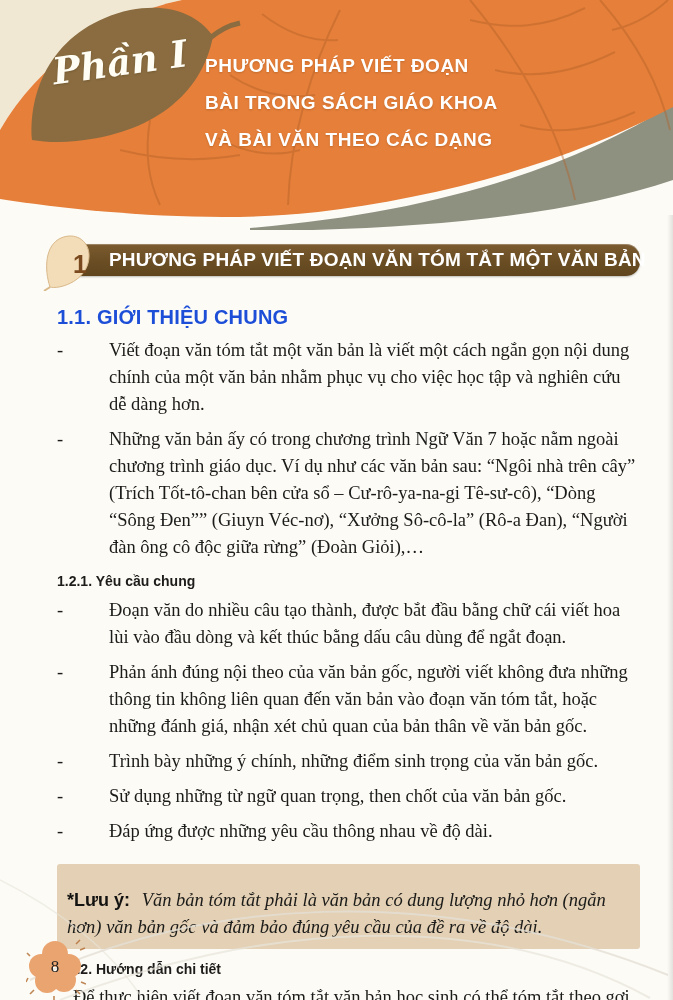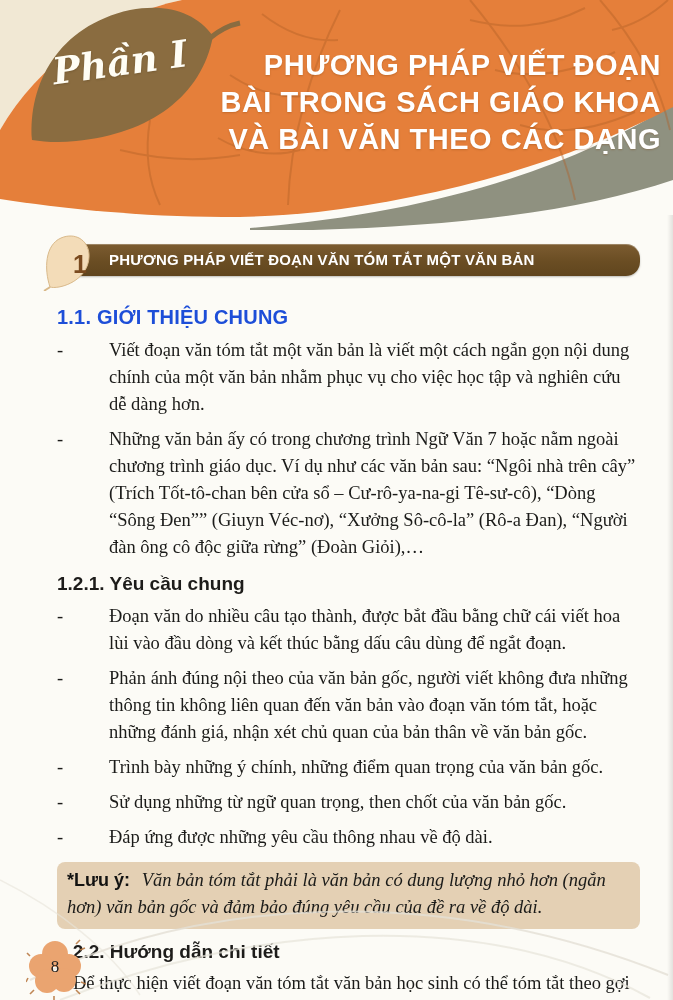--- a/index.html
+++ b/index.html
@@ -16,61 +16,61 @@
   
   .header{position:absolute;top:0;left:0;width:673px;height:230px;}
   .header svg{position:absolute;top:0;left:0;}
   .part-label{
     position:absolute;left:52px;top:40px;width:140px;
     font-family:"DejaVu Serif", serif;font-style:italic;font-weight:700;
     font-size:37px;color:#fffdf4;transform:rotate(-8deg);
     text-shadow:0 1px 2px rgba(60,40,10,.25);
   }
   .header-title{
-    position:absolute;left:205px;right:12px;top:47px;text-align:right;
+    position:absolute;left:205px;right:12px;top:47px;text-align:left;
     font-family:"Liberation Sans", sans-serif;font-weight:700;
-    font-size:29px;line-height:37px;color:#ffffff;letter-spacing:.5px;
+    font-size:19px;line-height:37px;color:#ffffff;letter-spacing:.5px;
     text-shadow:0 1px 2px rgba(120,60,10,.30);
   }
   
   .chapter-banner{
     position:relative;margin:12px 33px 0 57px;height:34px;
   }
   .chapter-bar{
     position:absolute;left:0;right:0;top:2px;height:32px;
     background:linear-gradient(180deg,#7c5c31 0%,#6a4d23 55%,#60451e 100%);
     border-radius:8px 14px 14px 8px;
     box-shadow:inset 0 1px 0 rgba(255,255,255,.25), 0 1px 2px rgba(0,0,0,.25);
   }
   .chapter-title{
     position:absolute;left:52px;top:2px;height:32px;line-height:32px;
-    font-family:"Liberation Sans", sans-serif;font-weight:700;font-size:15px;
+    font-family:"Liberation Sans", sans-serif;font-weight:700;font-size:19px;
     color:#ffffff;letter-spacing:.2px;white-space:nowrap;
   }
   .chapter-number-leaf{position:absolute;left:-14px;top:-9px;width:52px;height:58px;}
   .chapter-number{
     position:absolute;left:0;top:8px;width:46px;text-align:center;
     font-family:"Liberation Sans", sans-serif;font-weight:700;font-size:25px;color:#7a4a1e;
   }
   
   .content{position:relative;padding:10px 33px 0 57px;}
   .h2{
     font-family:"Liberation Sans", sans-serif;font-weight:700;font-size:20px;
     color:#1d4ed8;margin:20px 0 7px;letter-spacing:.2px;
   }
   .h3{
-    font-family:"Liberation Sans", sans-serif;font-weight:700;font-size:19px;
+    font-family:"Liberation Sans", sans-serif;font-weight:700;font-size:14px;
     color:#1d1c1a;margin:12px 0 5px;
   }
   .bullet{display:flex;margin:8px 0;font-size:18.5px;line-height:27px;}
   .bullet .marker{flex:none;width:15px;}
   .bullet .btext{flex:1;margin-left:37px;}
   .note{
-    background:#e4d0b4;margin:11px 0 4px;padding:5px 10px 8px;
-    font-size:18.5px;line-height:27px;border-radius:8px;
+    background:#e4d0b4;margin:19px 0 4px;padding:23px 10px 8px;
+    font-size:18.5px;line-height:27px;border-radius:3px;
   }
   .note .nlabel{
     font-family:"Liberation Sans", sans-serif;font-weight:700;font-style:normal;
     font-size:18px;margin-right:7px;color:#121211;
   }
   .note .ntext{font-style:italic;}
   .intro{margin:7px 0;font-size:18.5px;line-height:27px;text-indent:16px;}
   
   .creases{position:absolute;left:0;top:840px;pointer-events:none;}
   .flower{position:absolute;left:26px;top:938px;width:60px;height:62px;}
@@ -149,21 +149,21 @@
     <div class="bullet">
       <span class="marker">-</span>
       <span class="btext">Đoạn văn do nhiều câu tạo thành, được bắt đầu bằng chữ cái viết hoa lùi vào đầu dòng và kết thúc bằng dấu câu dùng để ngắt đoạn.</span>
     </div>
     <div class="bullet">
       <span class="marker">-</span>
       <span class="btext">Phản ánh đúng nội theo của văn bản gốc, người viết không đưa những thông tin không liên quan đến văn bản vào đoạn văn tóm tắt, hoặc những đánh giá, nhận xét chủ quan của bản thân về văn bản gốc.</span>
     </div>
     <div class="bullet">
       <span class="marker">-</span>
-      <span class="btext">Trình bày những ý chính, những điểm quan trọng của văn bản gốc.</span>
+      <span class="btext">Trình bày những ý chính, những điểm sinh trọng của văn bản gốc.</span>
     </div>
     <div class="bullet">
       <span class="marker">-</span>
       <span class="btext">Sử dụng những từ ngữ quan trọng, then chốt của văn bản gốc.</span>
     </div>
     <div class="bullet">
       <span class="marker">-</span>
       <span class="btext">Đáp ứng được những yêu cầu thông nhau về độ dài.</span>
     </div>
 

